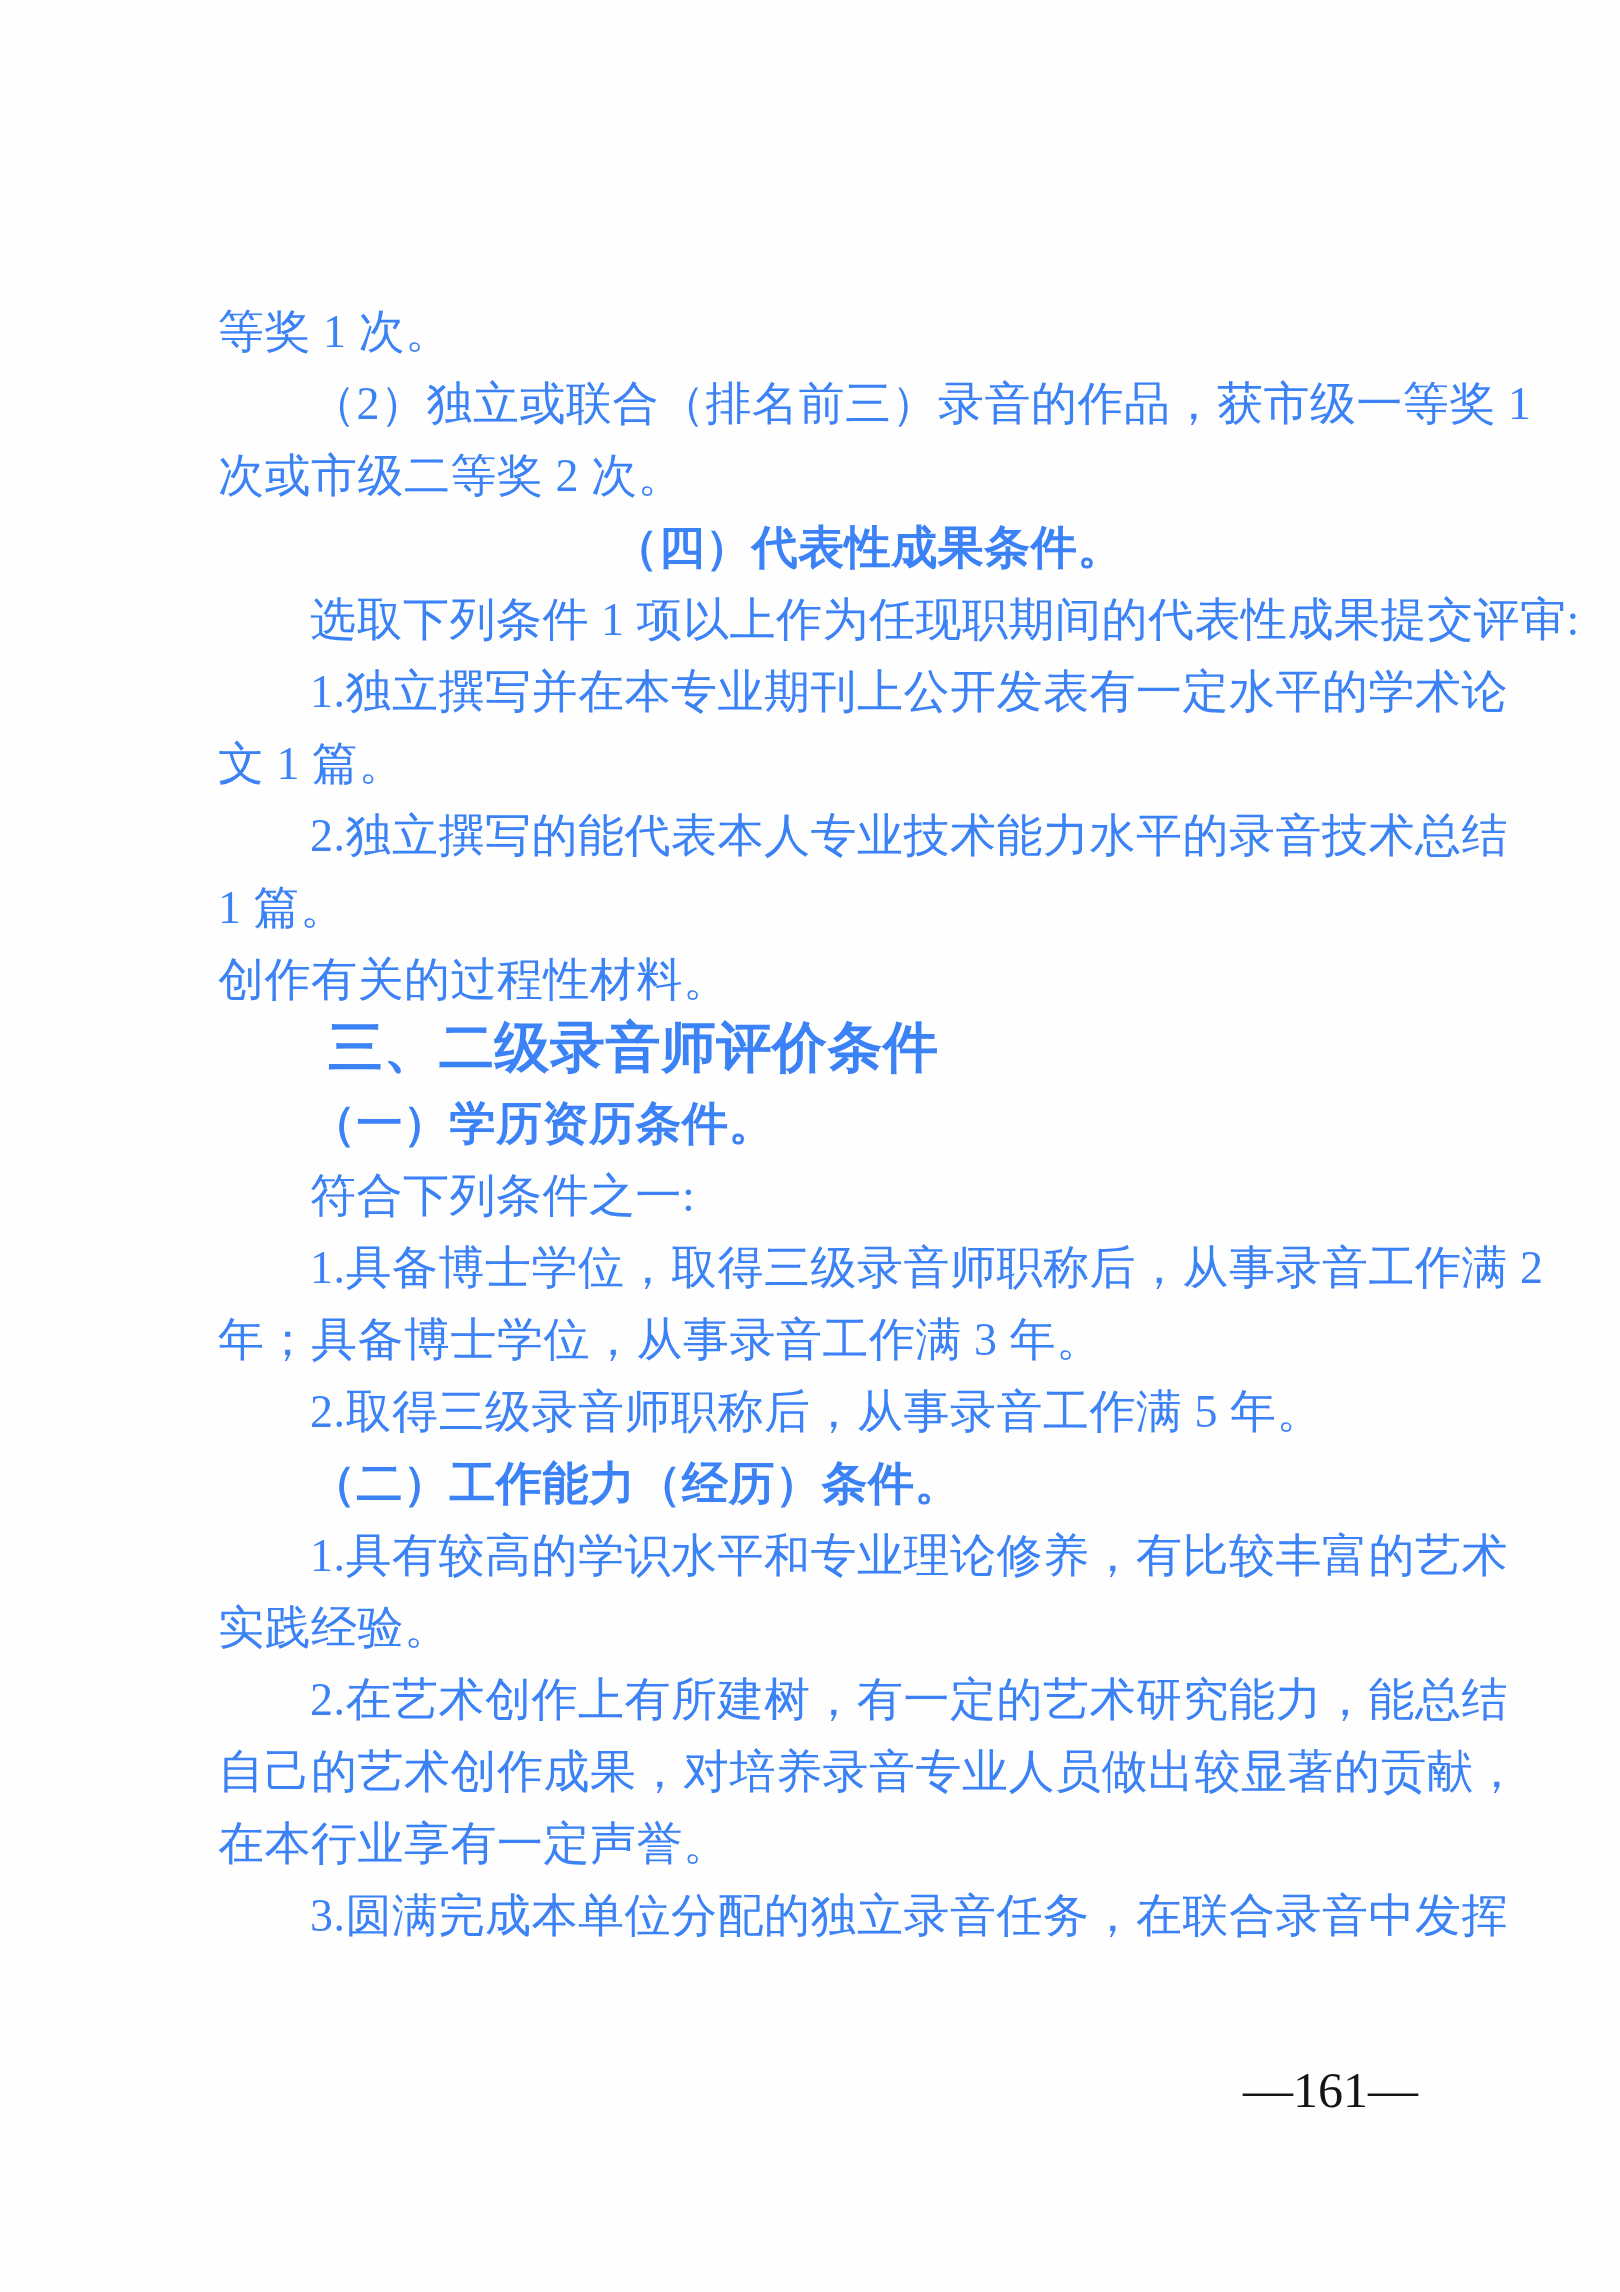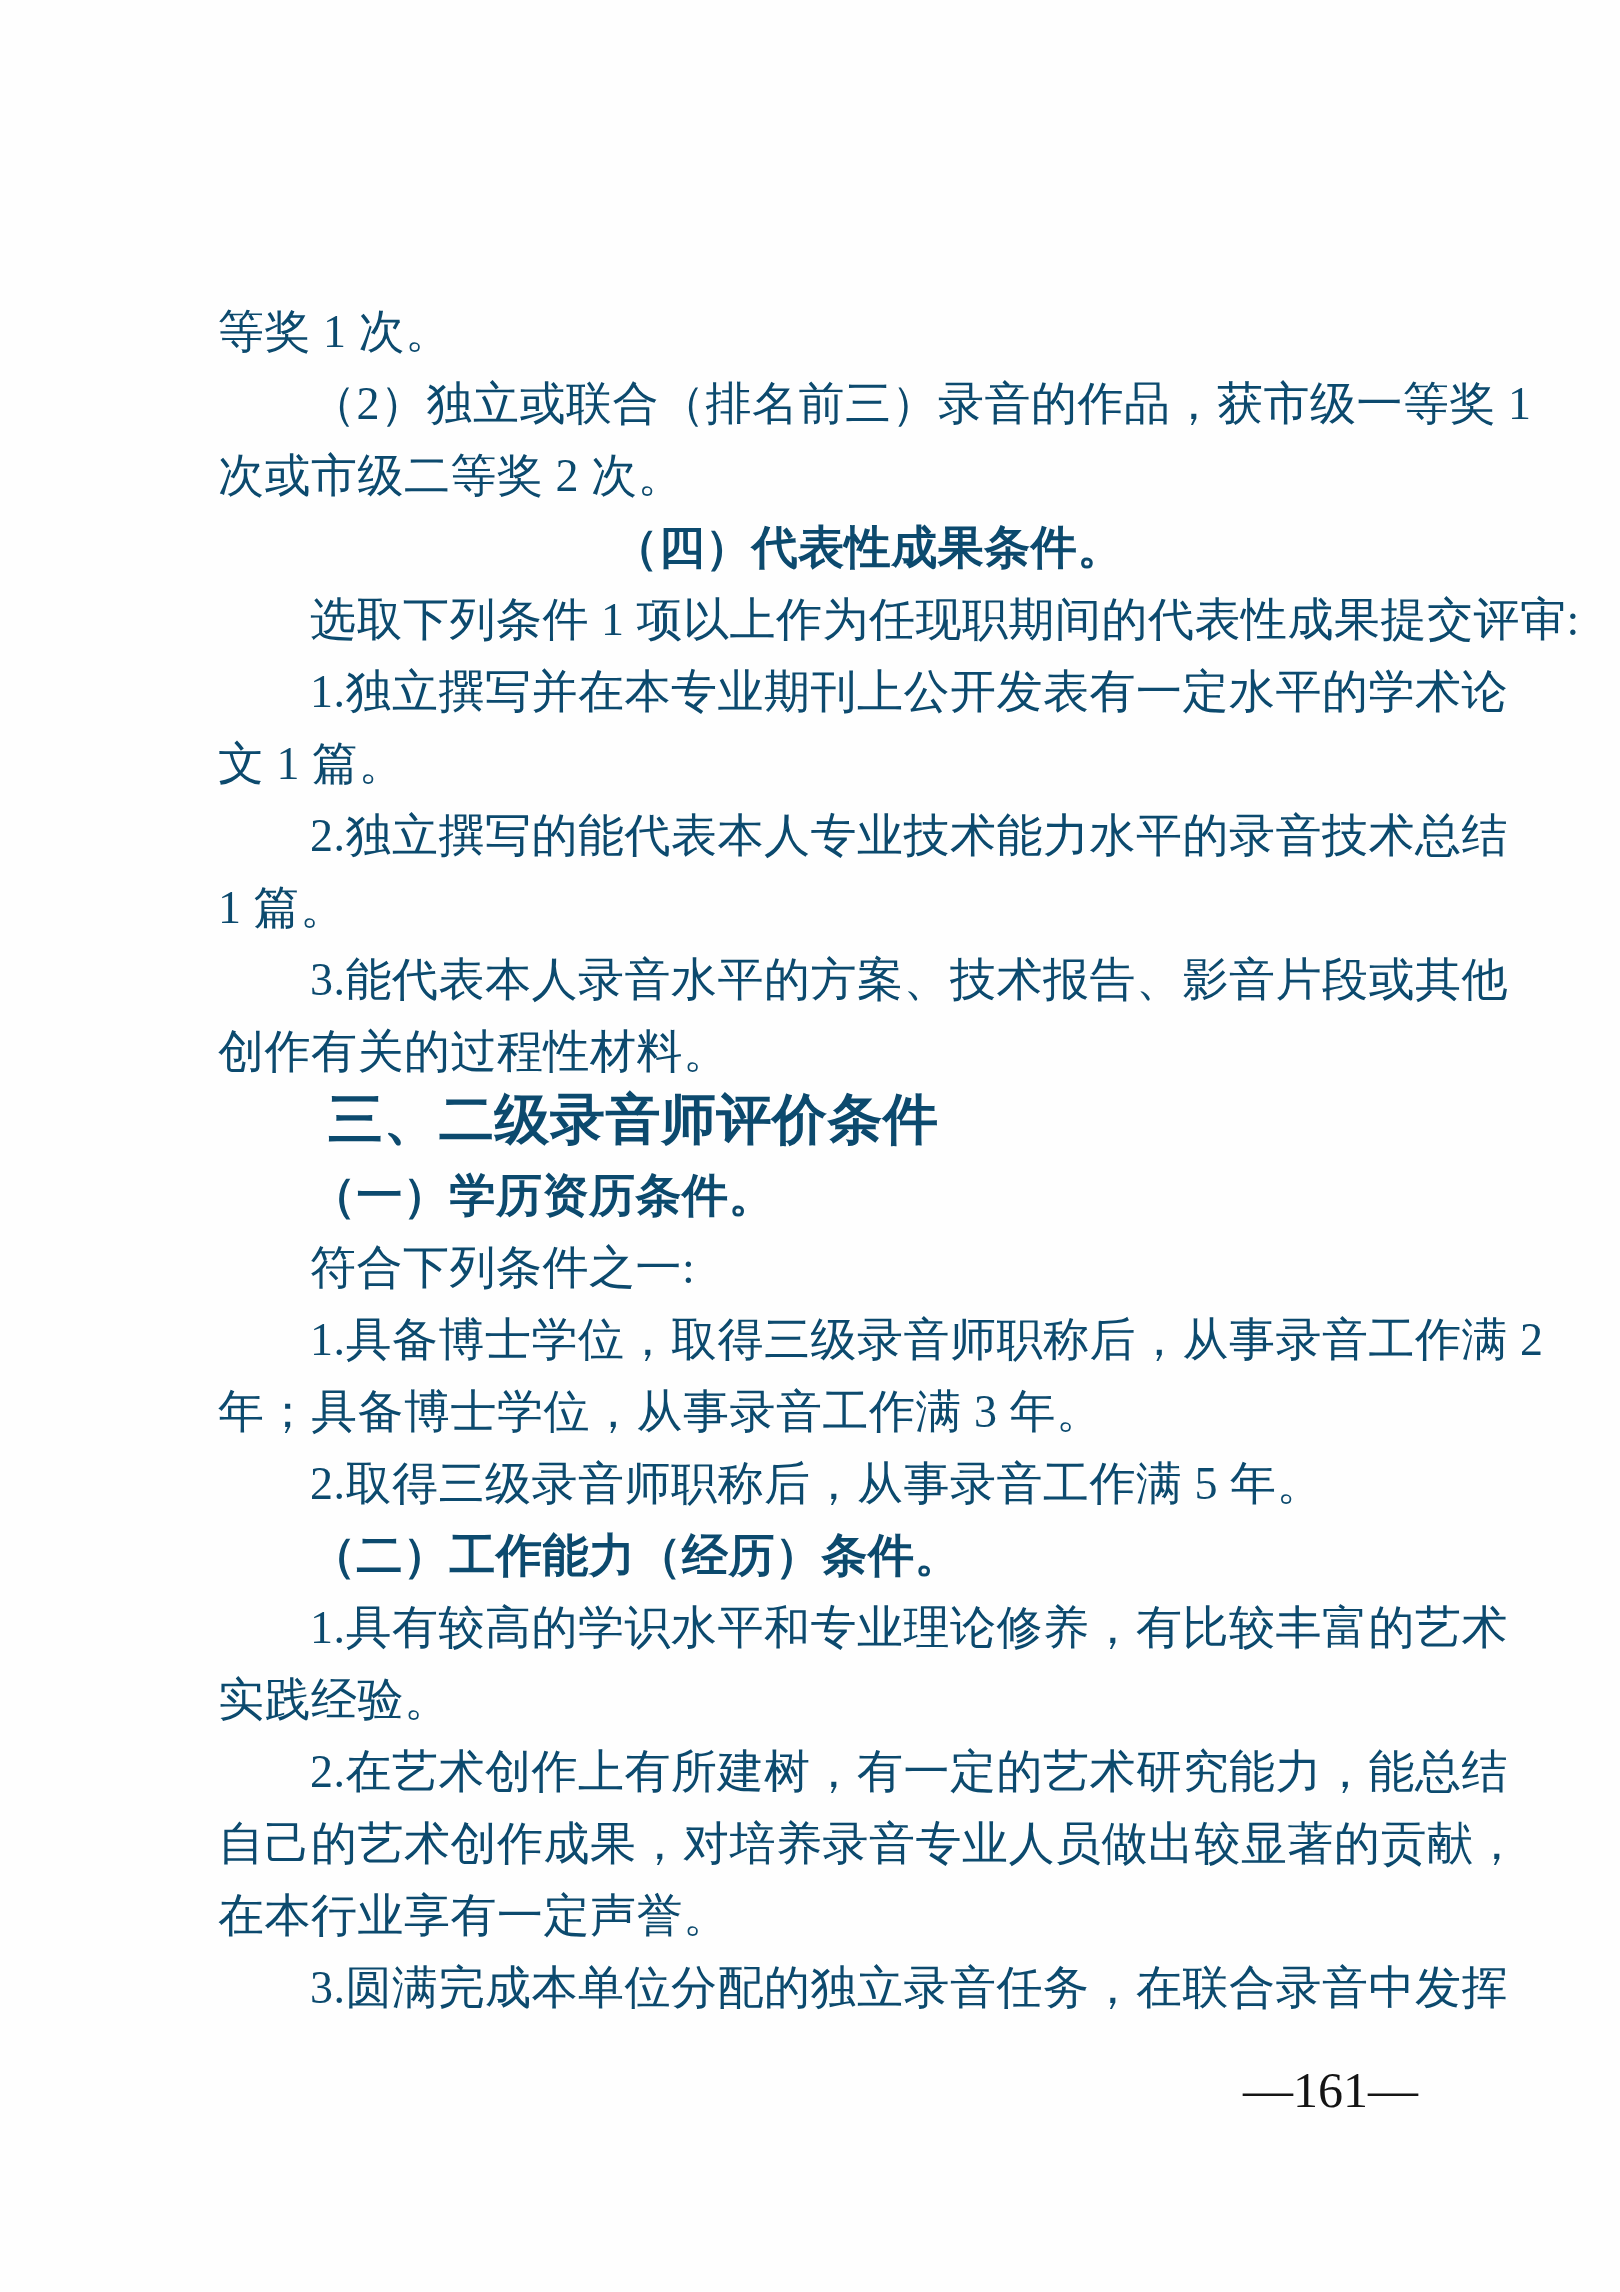--- a/index.html
+++ b/index.html
@@ -17,21 +17,21 @@
   .doc-lines {
     position: absolute;
     left: 218px;
     top: 296px;
     width: 1208px;
   }
   .line {
     height: 72px;
     line-height: 72px;
     font-size: 46px;
-    color: #0c4a6e;
+    color: #3b82f6;
     white-space: nowrap;
     letter-spacing: 0.5px;
   }
   .style-body {
     font-family: "Liberation Serif", "DejaVu Serif", serif;
     font-weight: 400;
   }
   .style-heading-kai {
     font-family: "Liberation Serif", "DejaVu Serif", serif;
     font-weight: 700;
@@ -59,21 +59,20 @@
   <div class="doc-lines">
       <div class="line style-body">等奖 1 次。</div>
       <div class="line style-body" style="padding-left: 2em;">（2）独立或联合（排名前三）录音的作品，获市级一等奖 1</div>
       <div class="line style-body">次或市级二等奖 2 次。</div>
       <div class="line style-heading-kai" style="padding-left: 2em; text-align: center;">（四）代表性成果条件。</div>
       <div class="line style-body" style="padding-left: 2em;">选取下列条件 1 项以上作为任现职期间的代表性成果提交评审:</div>
       <div class="line style-body" style="padding-left: 2em;">1.独立撰写并在本专业期刊上公开发表有一定水平的学术论</div>
       <div class="line style-body">文 1 篇。</div>
       <div class="line style-body" style="padding-left: 2em; text-align: center;">2.独立撰写的能代表本人专业技术能力水平的录音技术总结</div>
       <div class="line style-body">1 篇。</div>
-      <div class="line style-body" style="padding-left: 2em;">3.能代表本人录音水平的方案、技术报告、影音片段或其他</div>
       <div class="line style-body">创作有关的过程性材料。</div>
       <div class="line style-heading-hei" style="padding-left: 2em;">三、二级录音师评价条件</div>
       <div class="line style-heading-kai" style="padding-left: 2em;">（一）学历资历条件。</div>
       <div class="line style-body" style="padding-left: 2em;">符合下列条件之一:</div>
       <div class="line style-body" style="padding-left: 2em;">1.具备博士学位，取得三级录音师职称后，从事录音工作满 2</div>
       <div class="line style-body">年；具备博士学位，从事录音工作满 3 年。</div>
       <div class="line style-body" style="padding-left: 2em;">2.取得三级录音师职称后，从事录音工作满 5 年。</div>
       <div class="line style-heading-kai" style="padding-left: 2em;">（二）工作能力（经历）条件。</div>
       <div class="line style-body" style="padding-left: 2em;">1.具有较高的学识水平和专业理论修养，有比较丰富的艺术</div>
       <div class="line style-body">实践经验。</div>

